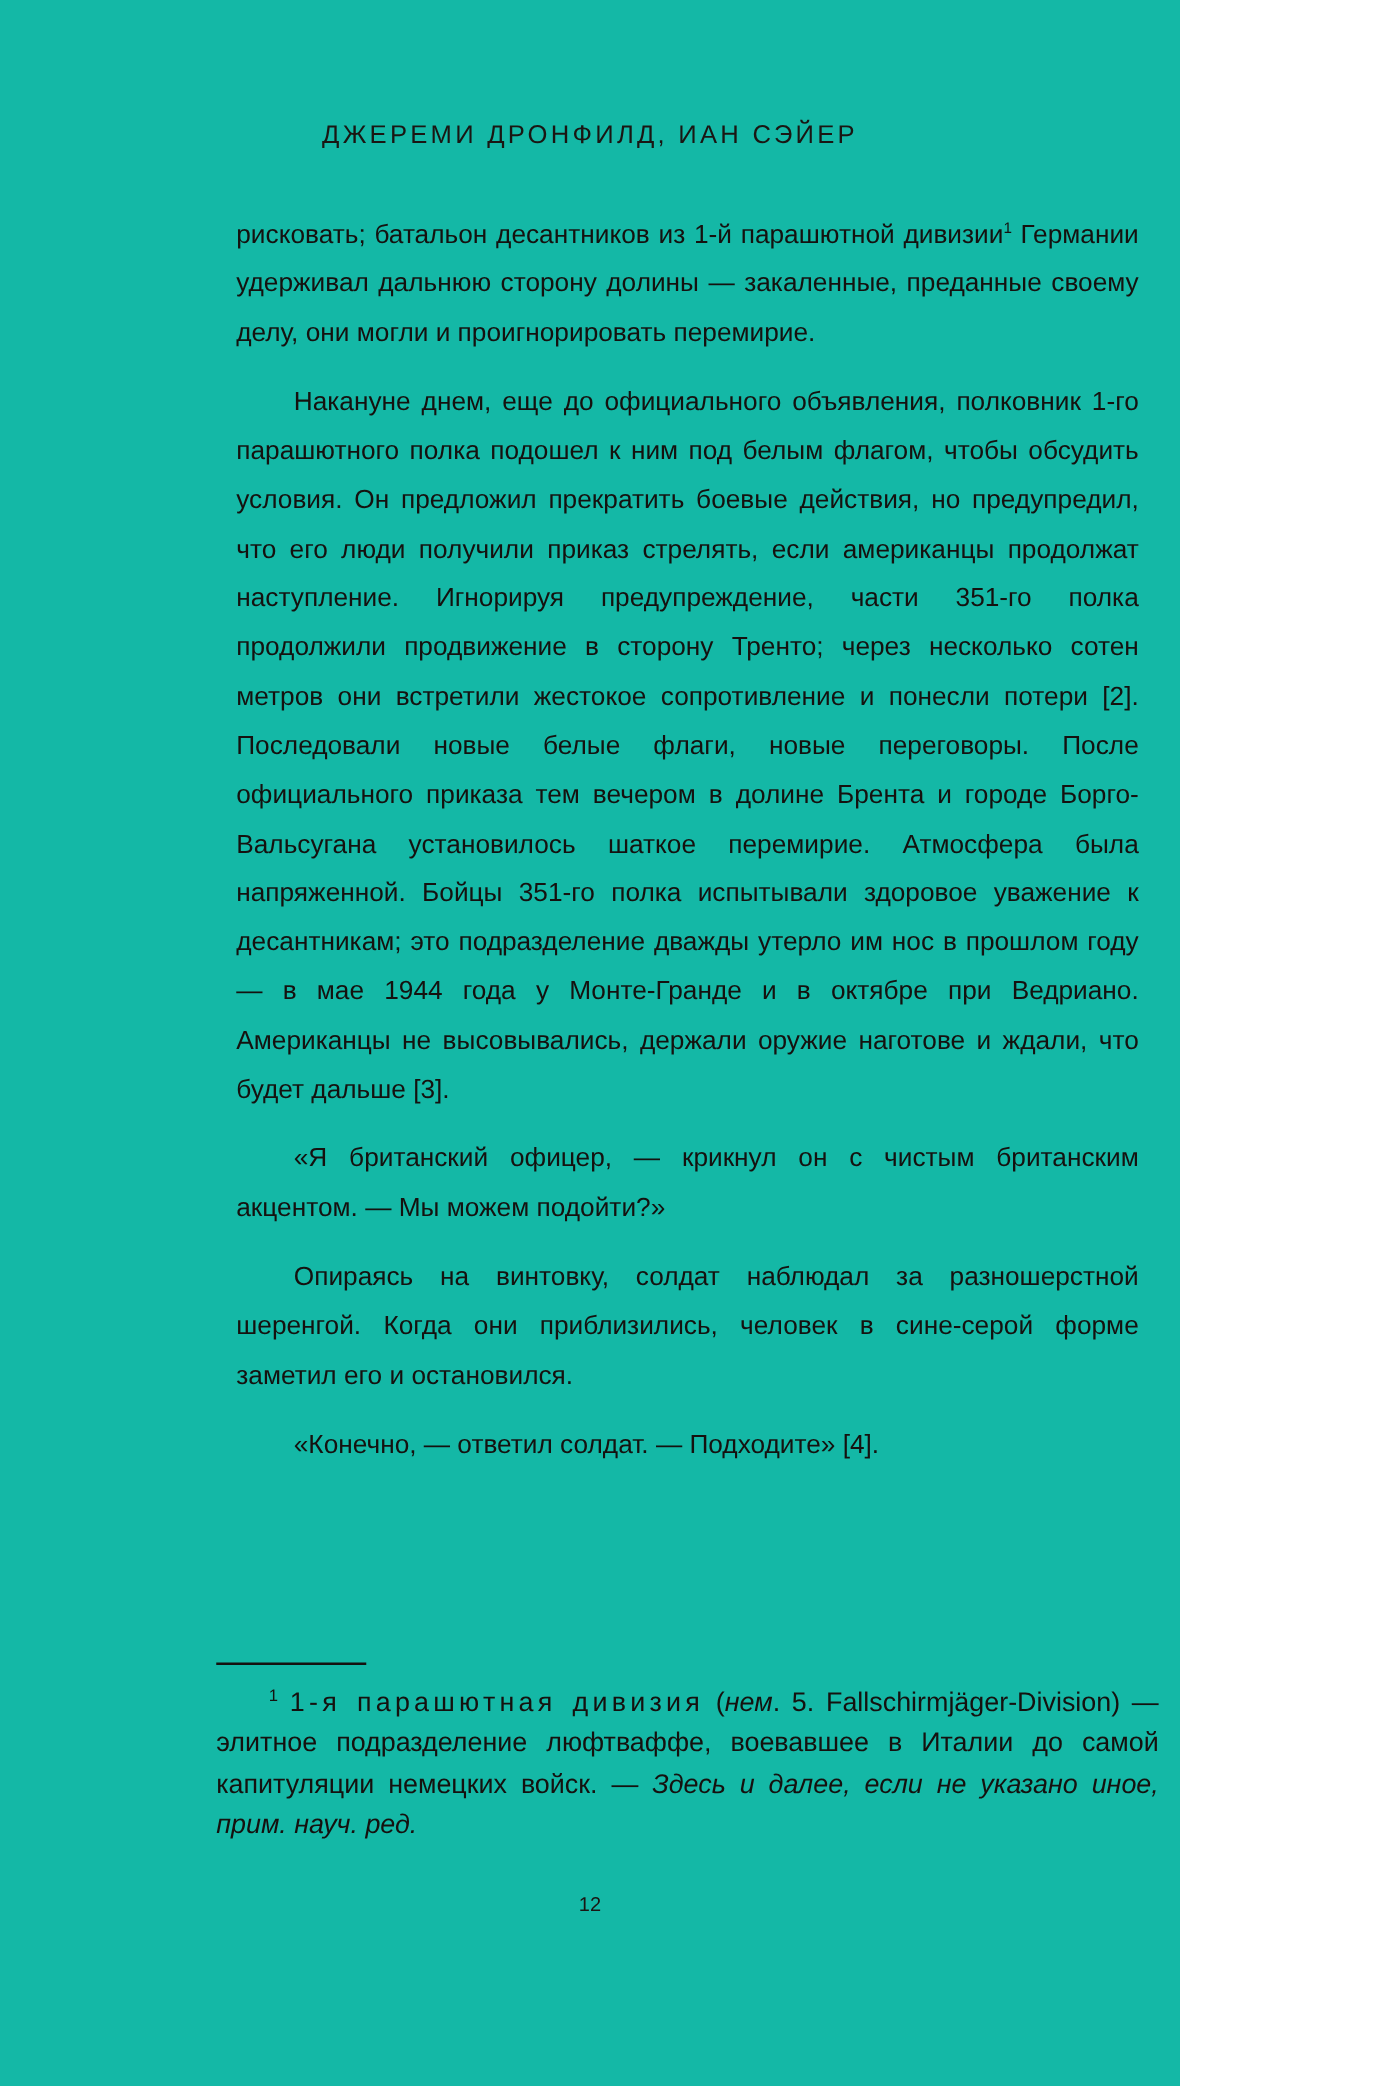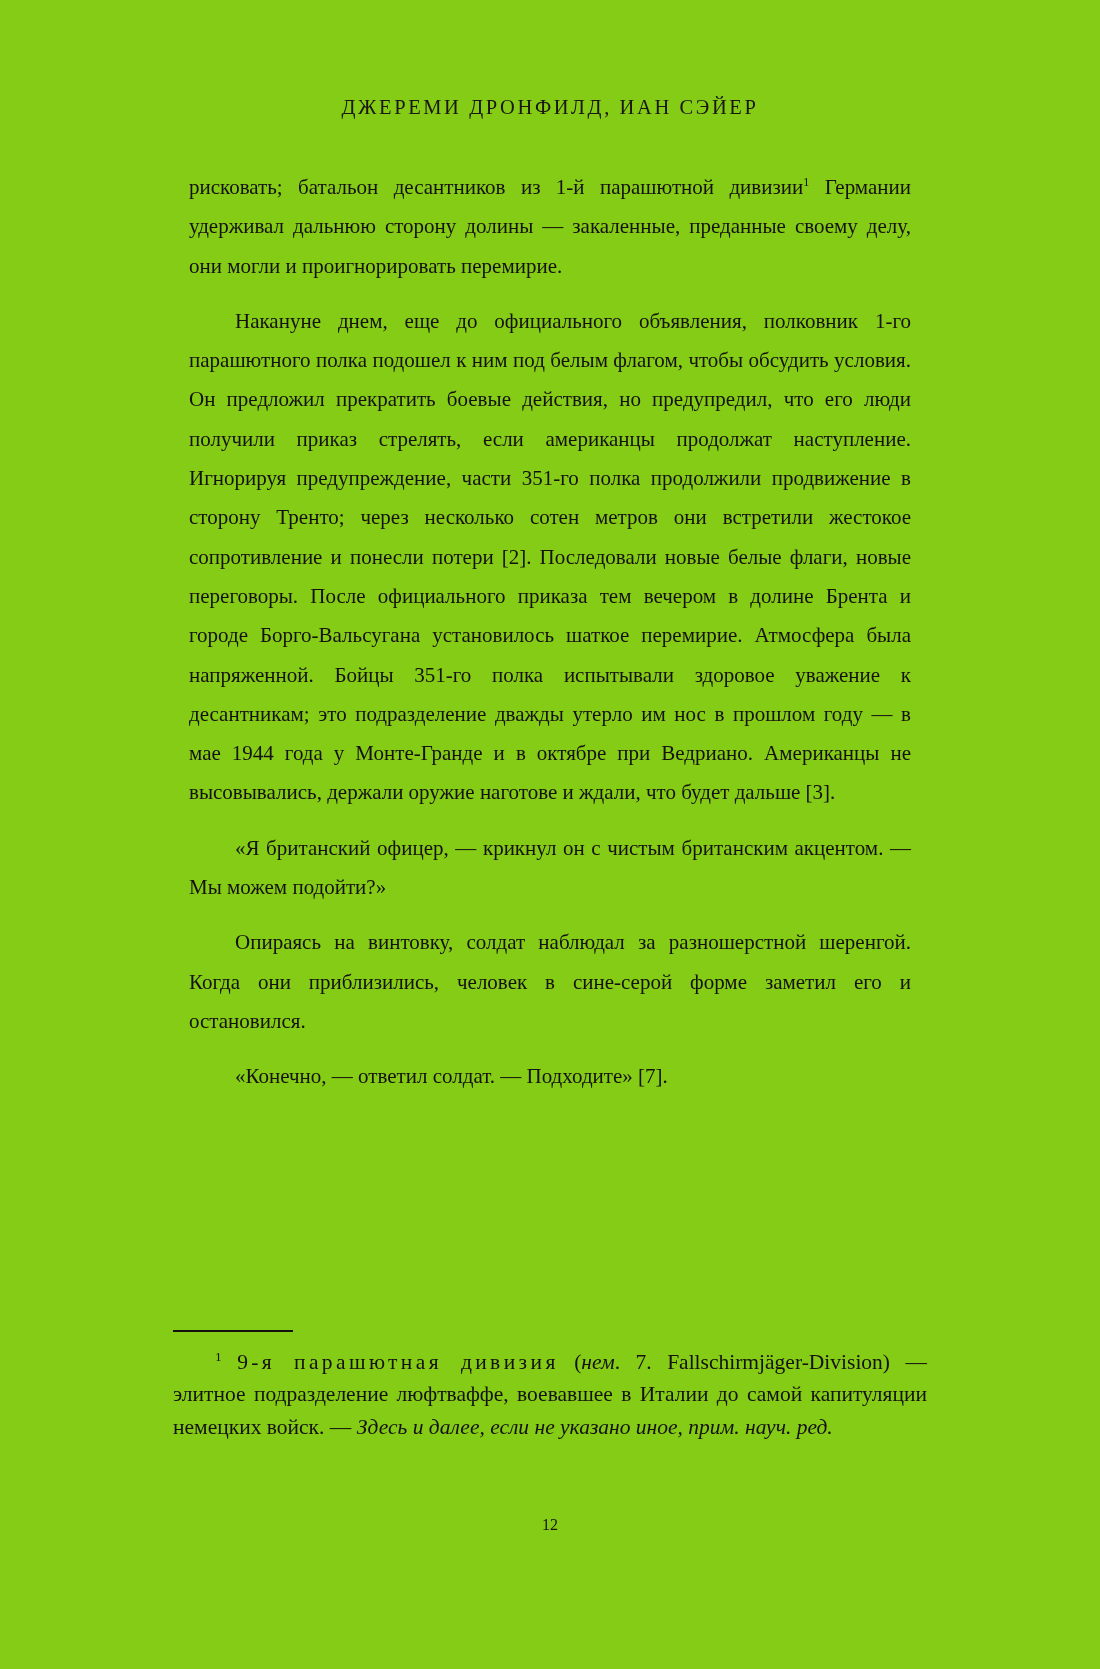--- a/index.html
+++ b/index.html
@@ -2,25 +2,25 @@
 <html><head>
 <meta charset="utf-8">
 <style>
   html, body {
     margin: 0;
     padding: 0;
     background: #ffffff;
   }
   .page {
     position: relative;
-    width: 1100px;
+    width: 944px;
     height: 1669px;
-    background: #84cc16;
+    background: #14b8a6;
     overflow: hidden;
-    font-family: Liberation Serif, serif;
+    font-family: Liberation Sans, sans-serif;
     color: #15110f;
   }
 
   
   .running-header {
     position: absolute;
     left: 0;
     right: 0;
     top: 96px;
     text-align: center;
@@ -106,25 +106,25 @@
   <div class="textblock">
 
     <p class="body"><span>рисковать; батальон десантников из 1-й парашютной дивизии</span><sup class="fn-ref">1</sup><span> Германии удерживал дальнюю сторону долины — закаленные, преданные своему делу, они могли и проигнорировать перемирие.</span></p>
 
     <p class="body indent">Накануне днем, еще до официального объявления, полковник 1-го парашютного полка подошел к ним под белым флагом, чтобы обсудить условия. Он предложил прекратить боевые действия, но предупредил, что его люди получили приказ стрелять, если американцы продолжат наступление. Игнорируя предупреждение, части 351-го полка продолжили продвижение в сторону Тренто; через несколько сотен метров они встретили жестокое сопротивление и понесли потери [2]. Последовали новые белые флаги, новые переговоры. После официального приказа тем вечером в долине Брента и городе Борго-Вальсугана установилось шаткое перемирие. Атмосфера была напряженной. Бойцы 351-го полка испытывали здоровое уважение к десантникам; это подразделение дважды утерло им нос в прошлом году — в мае 1944 года у Монте-Гранде и в октябре при Ведриано. Американцы не высовывались, держали оружие наготове и ждали, что будет дальше [3].</p>
 
     <p class="body indent">«Я британский офицер, — крикнул он с чистым британским акцентом. — Мы можем подойти?»</p>
 
     <p class="body indent">Опираясь на винтовку, солдат наблюдал за разношерстной шеренгой. Когда они приблизились, человек в сине-серой форме заметил его и остановился.</p>
 
-    <p class="body indent">«Конечно, — ответил солдат. — Подходите» [7].</p>
+    <p class="body indent">«Конечно, — ответил солдат. — Подходите» [4].</p>
 
 
   </div>
 
   <div class="footnote-area">
     <div class="footnote-rule"></div>
-    <p class="footnote"><sup>1</sup> <span class="spaced-term">9-я парашютная дивизия</span><span> (</span><span class="ital">нем</span><span>. 7. Fallschirmjäger-Division)</span><span> — элитное подразделение люфтваффе, воевавшее в Италии до самой капитуляции немецких войск. — </span><span class="ital">Здесь и далее, если не указано иное, прим. науч. ред.</span></p>
+    <p class="footnote"><sup>1</sup> <span class="spaced-term">1-я парашютная дивизия</span><span> (</span><span class="ital">нем</span><span>. 5. Fallschirmjäger-Division)</span><span> — элитное подразделение люфтваффе, воевавшее в Италии до самой капитуляции немецких войск. — </span><span class="ital">Здесь и далее, если не указано иное, прим. науч. ред.</span></p>
   </div>
 
   <div class="folio">12</div>
 
 </div>
 
 </body></html>

